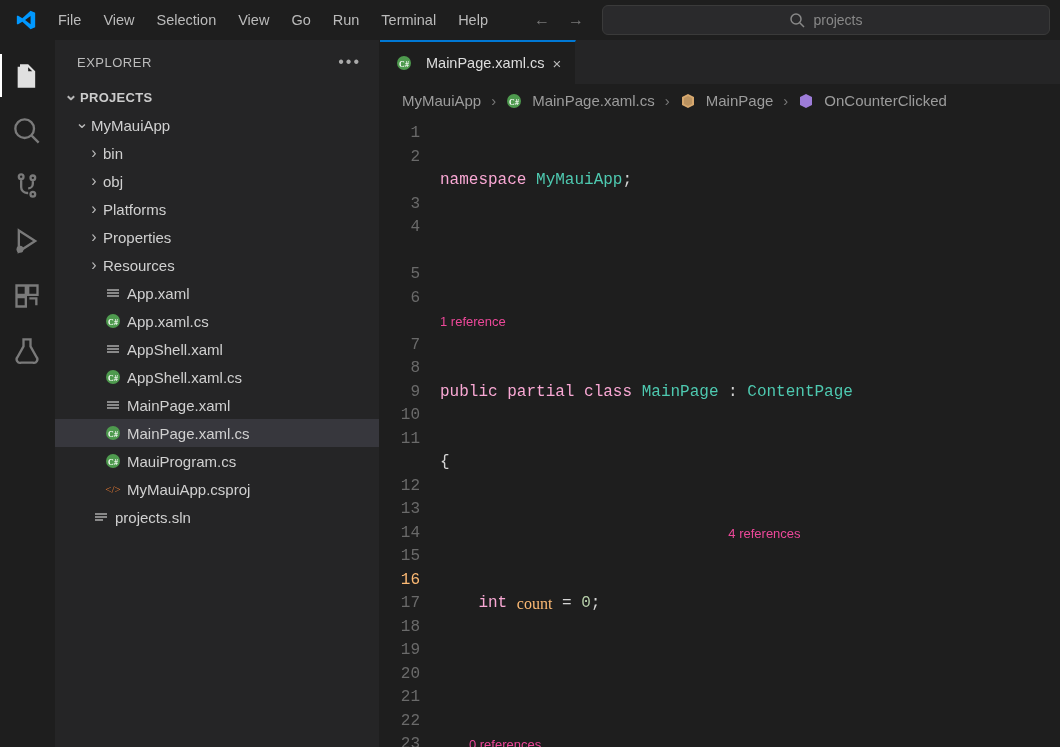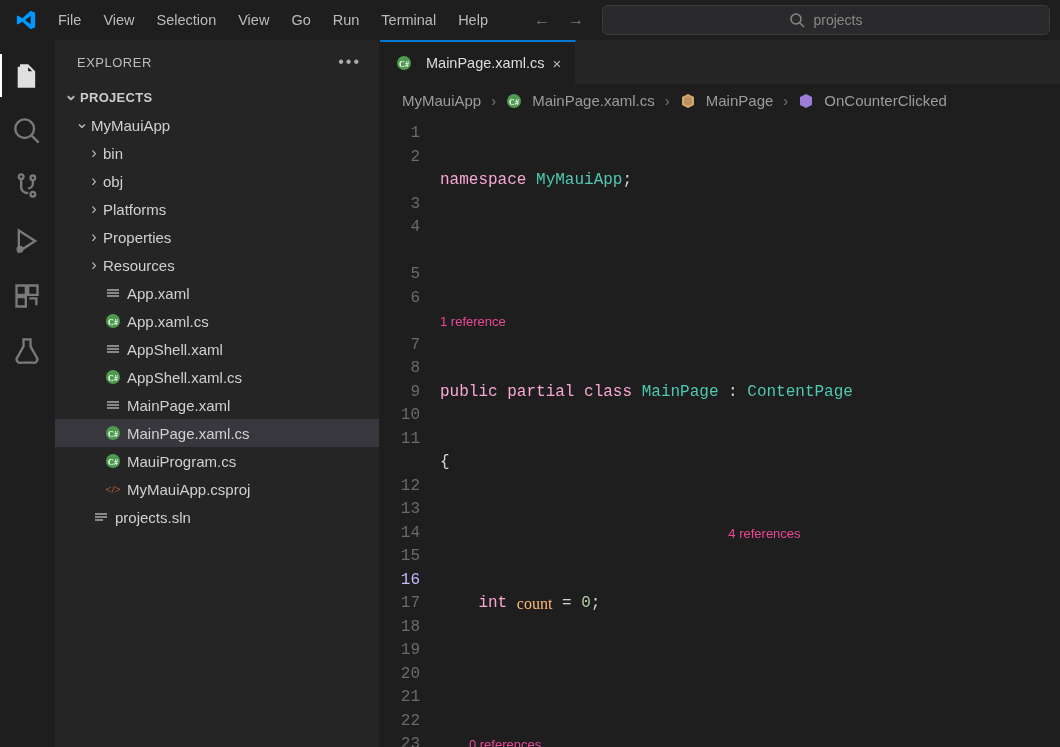--- a/index.html
+++ b/index.html
@@ -497,21 +497,21 @@
         <div class="ln">7</div>
         <div class="ln">8</div>
         <div class="ln">9</div>
         <div class="ln">10</div>
         <div class="ln">11</div>
         <div class="ln cl-hint"></div>
         <div class="ln">12</div>
         <div class="ln">13</div>
         <div class="ln">14</div>
         <div class="ln">15</div>
-        <div class="ln" style="color:#c4b5fd">16</div>
+        <div class="ln" style="color:#fdba74">16</div>
         <div class="ln">17</div>
         <div class="ln">18</div>
         <div class="ln">19</div>
         <div class="ln">20</div>
         <div class="ln">21</div>
         <div class="ln">22</div>
         <div class="ln">23</div>
       </div>
 
       <div class="code">

